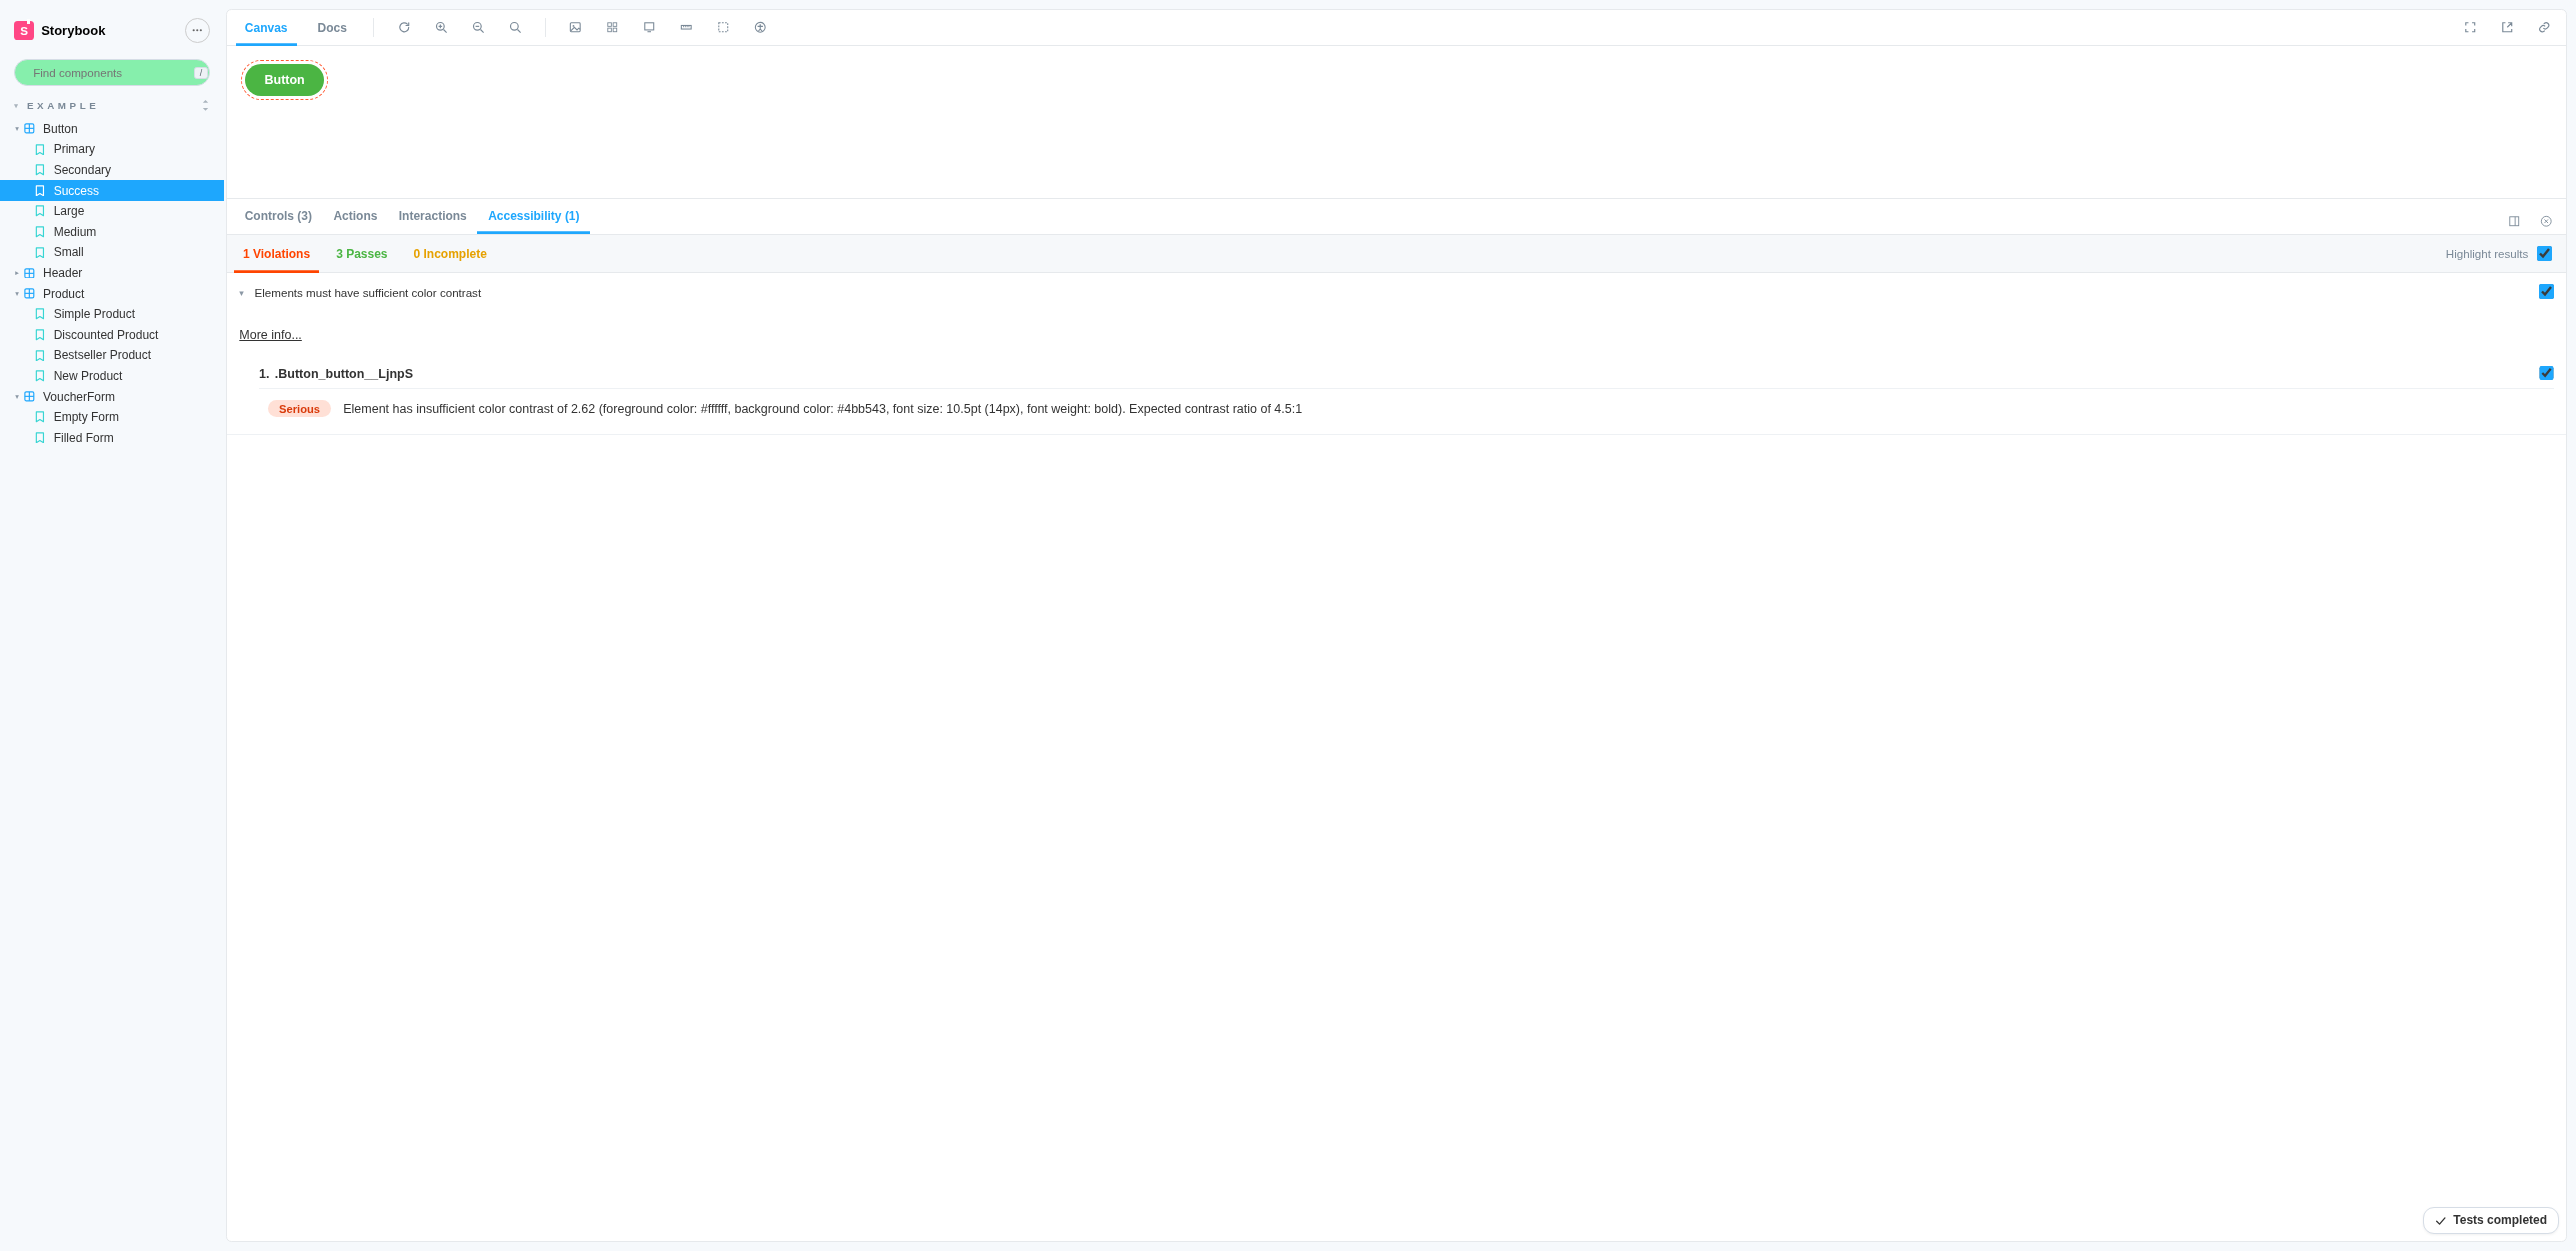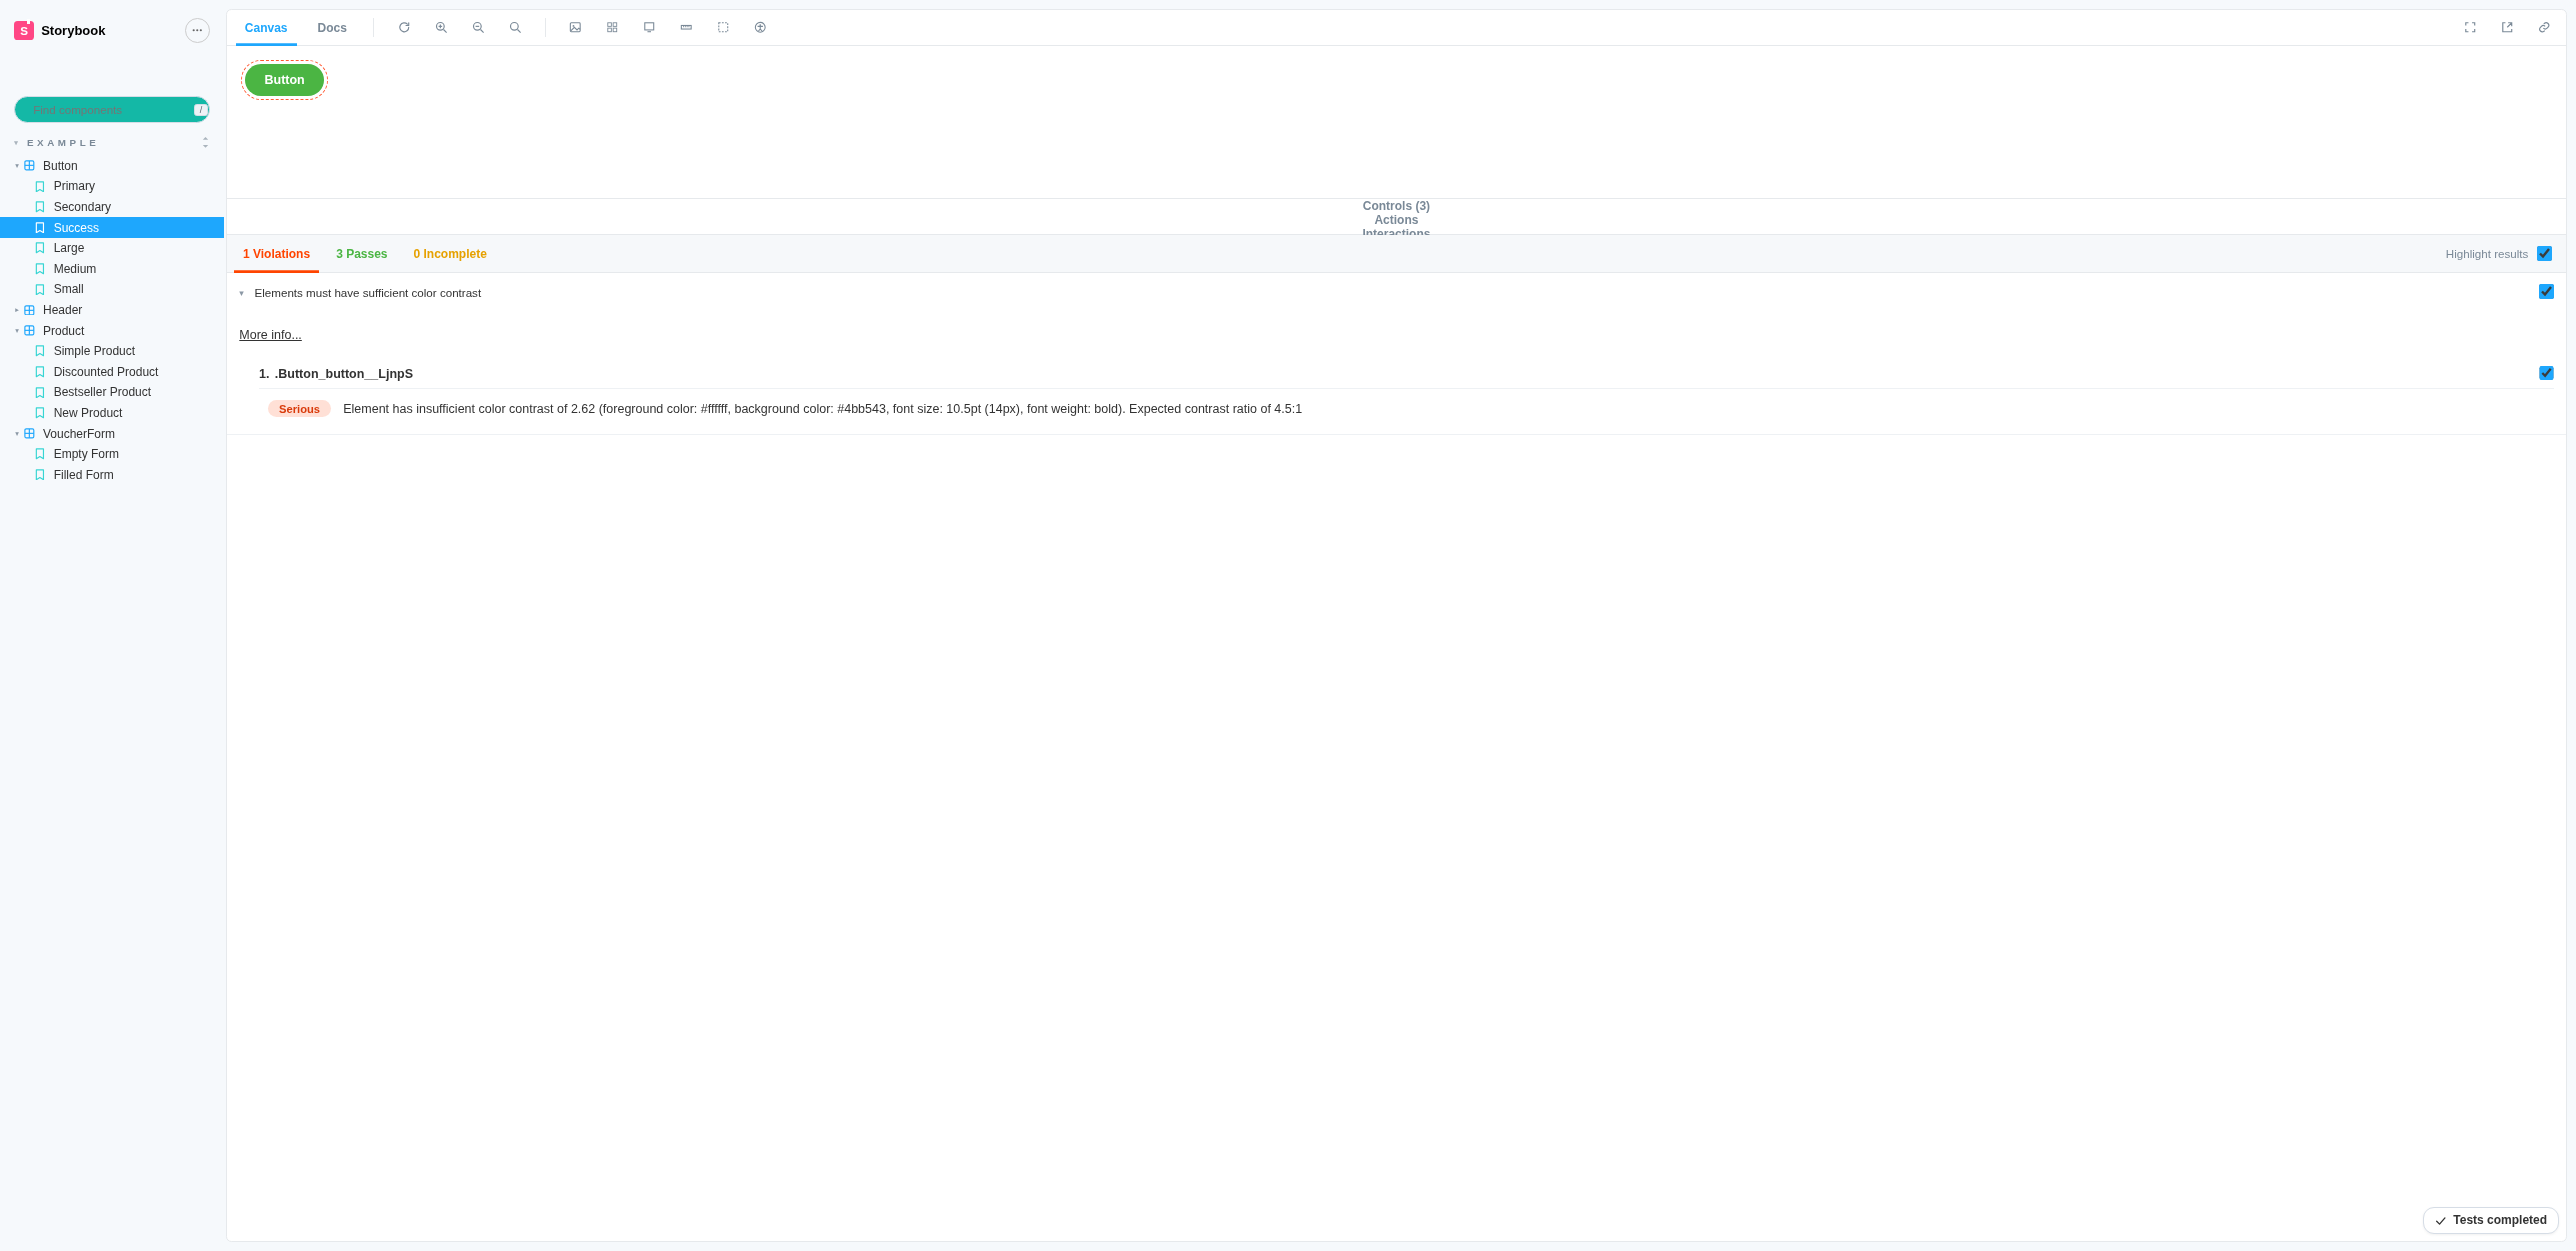--- a/index.html
+++ b/index.html
@@ -38,21 +38,21 @@
   }
   .brand-text { font-weight:700; font-size:13px; color:#000;}
   .brand-menu {
     width:25px;height:25px;border-radius:50%;border:0.9px solid #ccc;display:flex;align-items:center;justify-content:center;
     color:#666; cursor:pointer;
   }
   .search-wrap { padding: 0 14.3px 12.5px 14.3px; }
   .search {
     display:flex; align-items:center; gap:7.2px;
     border:0.9px solid #d6dde6; border-radius:18px; height:27px; padding:0 5.4px 0 10.7px;
-    color:#73828c; background:#14b8a6;margin-top:37px;
+    color:#73828c; background:#86efac;
   }
   .search input { border:none; background:transparent; outline:none; flex:1; font-size:11.6px; color:#333; }
   .search .kbd { background:#eef2f6;border:0.9px solid #d6dde6;border-radius:2.7px;font-size:9px;padding:0 4.5px;color:#5c6870;}
 
   .section-header {
     display:flex; align-items:center; justify-content:space-between;
     padding: 1.8px 14.3px; color:#7a8997; font-weight:700; font-size:9.8px; letter-spacing:3.6px;
     text-transform:uppercase; cursor:pointer;
   }
   .section-header .sort { letter-spacing:0; font-size:10.7px; color:#aab4bd;}
@@ -93,21 +93,21 @@
   .story-button{
     background:#4bb543; color:#fff; font-weight:700; font-size:12.5px;
     border:none; border-radius:21.5px; padding: 9px 19.7px; cursor:pointer;
   }
 
   
   .addons{
     flex:1; display:flex; flex-direction:column; min-height:0; border-top:0.9px solid #e6e9ec;
   }
   .addon-tabs{
-    height:36px; display:flex; align-items:center; padding:0 7.2px; border-bottom:0.9px solid #e6e9ec;flex-direction:column;
+    height:36px; display:flex; align-items:flex-end; padding:0 7.2px; border-bottom:0.9px solid #e6e9ec;
   }
   .addon-tab{ padding:0 10.7px; height:36px; display:flex; align-items:center; font-weight:700; font-size:12px; color:#7a8997; cursor:pointer;}
   .addon-tab.active{ color:#1EA7FD; box-shadow: inset 0 -2.7px 0 #1EA7FD;}
   .addon-right{ margin-left:auto; display:flex; gap:7.2px; color:#7a8997;}
 
   .a11y-subtabs{
     height:38px; background:#f6f8fa; border-bottom:0.9px solid #e6e9ec; display:flex; align-items:center; padding:0 7.2px;gap:8px;
   }
   .a11y-sub{
     padding:0 9px; height:38px; display:flex; align-items:center; font-weight:700; font-size:12px; cursor:pointer;

